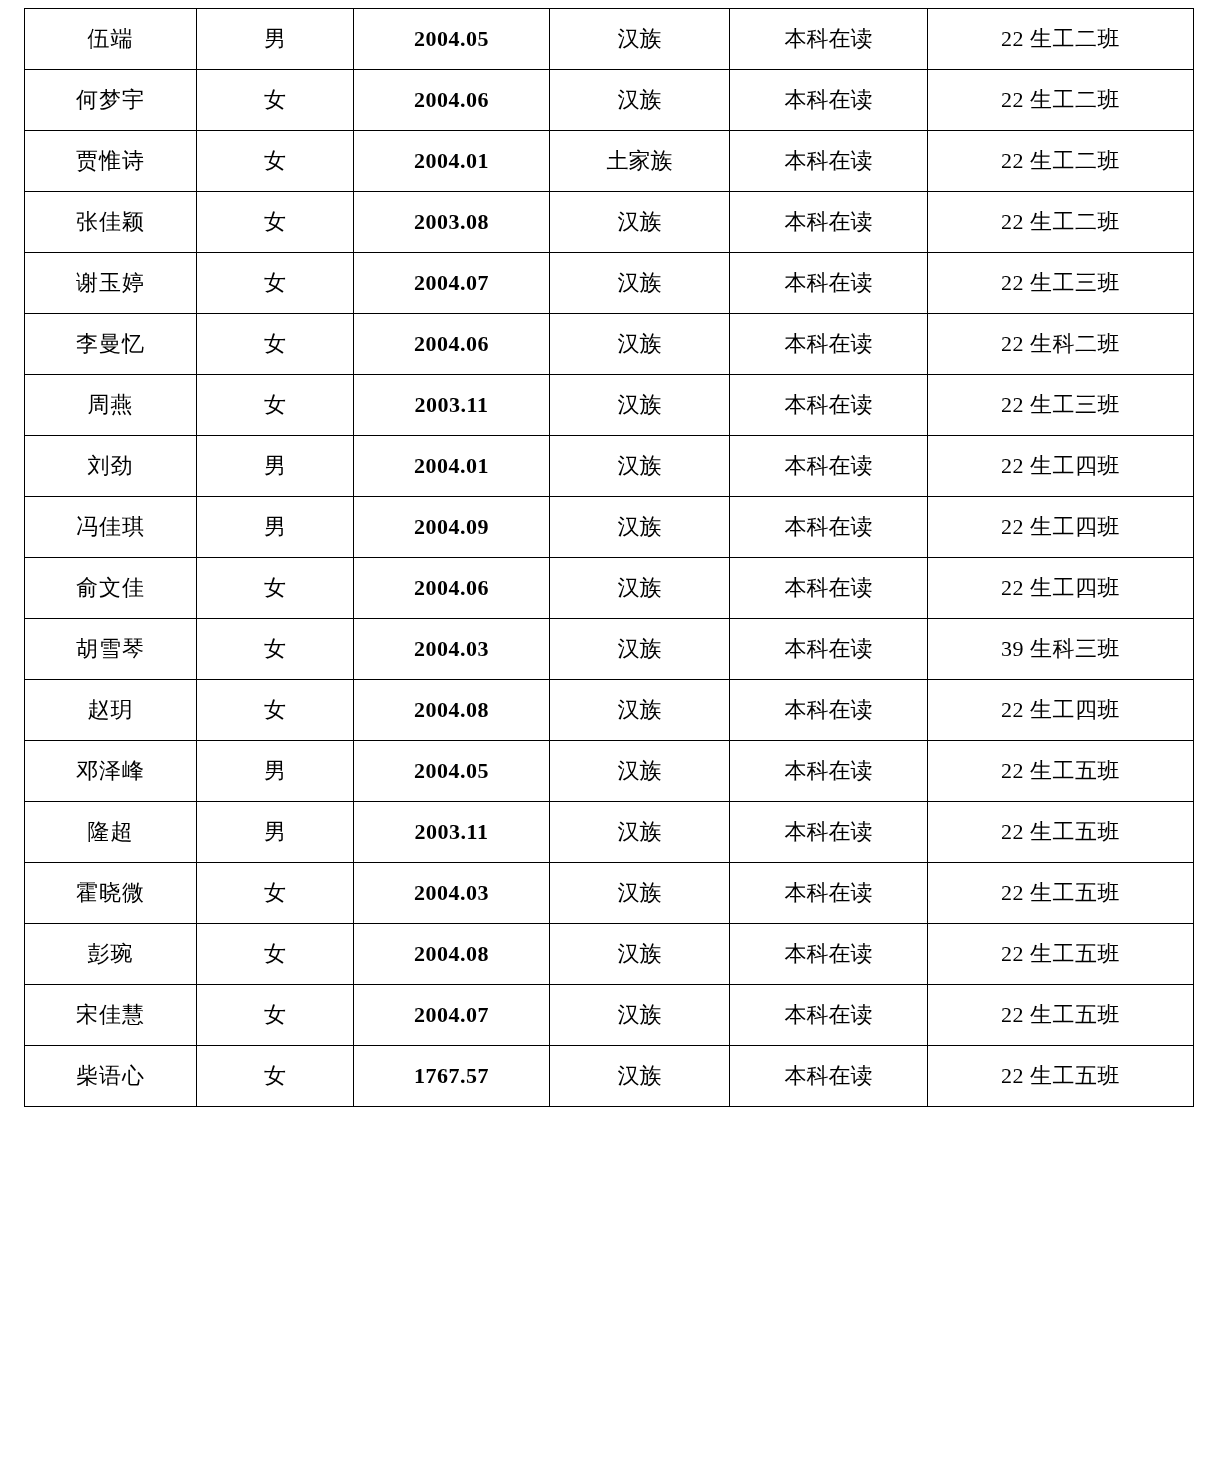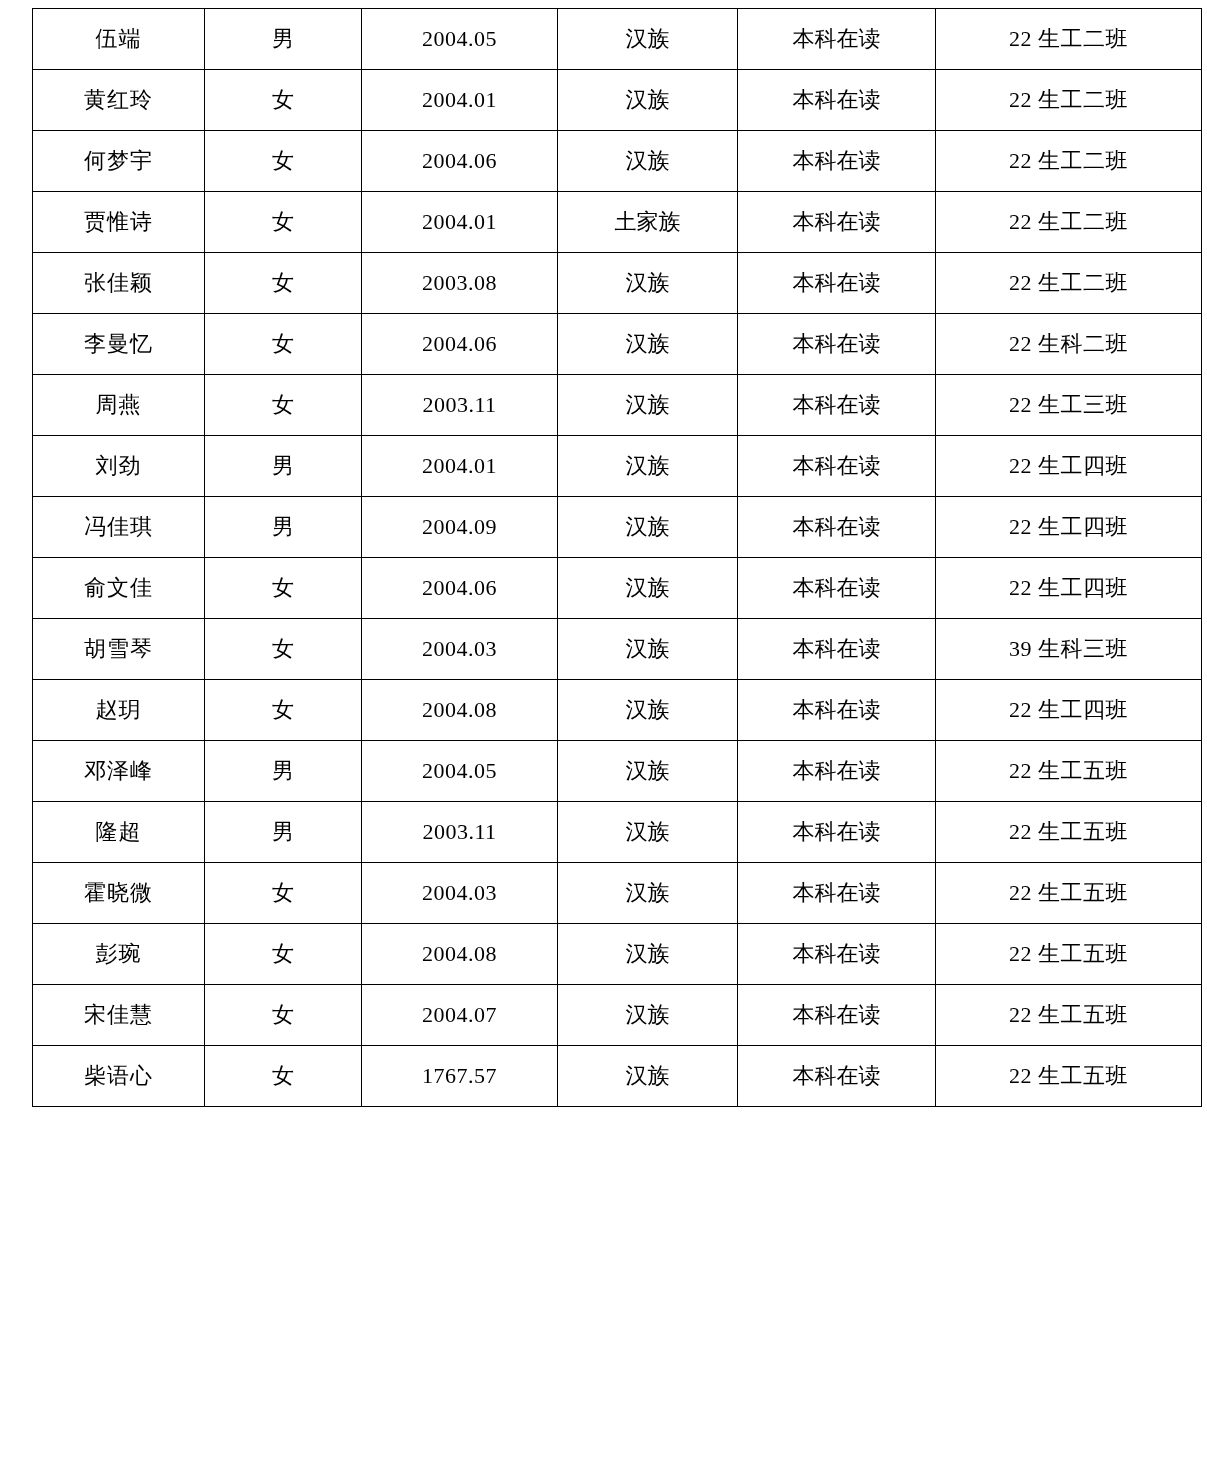--- a/index.html
+++ b/index.html
@@ -11,21 +11,21 @@
     width: 1207px;
     height: 1469px;
     font-family: "Liberation Serif", "DejaVu Serif", serif;
     color: #000000;
   }
   .page {
     position: relative;
     width: 1207px;
     height: 1469px;
     box-sizing: border-box;
-    padding: 8px 0 0 12px;
+    padding: 8px 0 0 4px;
   }
   table.roster {
     border-collapse: collapse;
     table-layout: fixed;
     width: 1169px;
     margin: 0 0 0 20px;
   }
   table.roster td {
     border: 1px solid #000000;
     height: 60px;
@@ -39,21 +39,21 @@
     overflow: hidden;
   }
   col.c-name   { width: 172px; }
   col.c-gender { width: 157px; }
   col.c-birth  { width: 196px; }
   col.c-ethnic { width: 180px; }
   col.c-status { width: 198px; }
   col.c-class  { width: 266px; }
 
   td.name   { letter-spacing: 1px; }
-  td.birth  { font-family: "Liberation Serif", "DejaVu Serif", serif; letter-spacing: 0.5px; }
+  td.birth  { font-family: "Liberation Serif", "DejaVu Serif", serif; letter-spacing: 0.5px; font-weight: bold; }
   td.cls    { letter-spacing: 0.5px; }
 </style>
 </head>
 <body>
 
 <div class="page">
   <table class="roster">
     <colgroup>
       <col class="c-name">
       <col class="c-gender">
@@ -65,28 +65,20 @@
     <tbody>
         <tr>
           <td class="name">伍端</td>
           <td class="gender">男</td>
           <td class="birth">2004.05</td>
           <td class="ethnic">汉族</td>
           <td class="edu">本科在读</td>
           <td class="cls">22 生工二班</td>
         </tr>
         <tr>
-          <td class="name">黄红玲</td>
-          <td class="gender">女</td>
-          <td class="birth">2004.01</td>
-          <td class="ethnic">汉族</td>
-          <td class="edu">本科在读</td>
-          <td class="cls">22 生工二班</td>
-        </tr>
-        <tr>
           <td class="name">何梦宇</td>
           <td class="gender">女</td>
           <td class="birth">2004.06</td>
           <td class="ethnic">汉族</td>
           <td class="edu">本科在读</td>
           <td class="cls">22 生工二班</td>
         </tr>
         <tr>
           <td class="name">贾惟诗</td>
           <td class="gender">女</td>
@@ -95,20 +87,28 @@
           <td class="edu">本科在读</td>
           <td class="cls">22 生工二班</td>
         </tr>
         <tr>
           <td class="name">张佳颖</td>
           <td class="gender">女</td>
           <td class="birth">2003.08</td>
           <td class="ethnic">汉族</td>
           <td class="edu">本科在读</td>
           <td class="cls">22 生工二班</td>
+        </tr>
+        <tr>
+          <td class="name">谢玉婷</td>
+          <td class="gender">女</td>
+          <td class="birth">2004.07</td>
+          <td class="ethnic">汉族</td>
+          <td class="edu">本科在读</td>
+          <td class="cls">22 生工三班</td>
         </tr>
         <tr>
           <td class="name">李曼忆</td>
           <td class="gender">女</td>
           <td class="birth">2004.06</td>
           <td class="ethnic">汉族</td>
           <td class="edu">本科在读</td>
           <td class="cls">22 生科二班</td>
         </tr>
         <tr>

